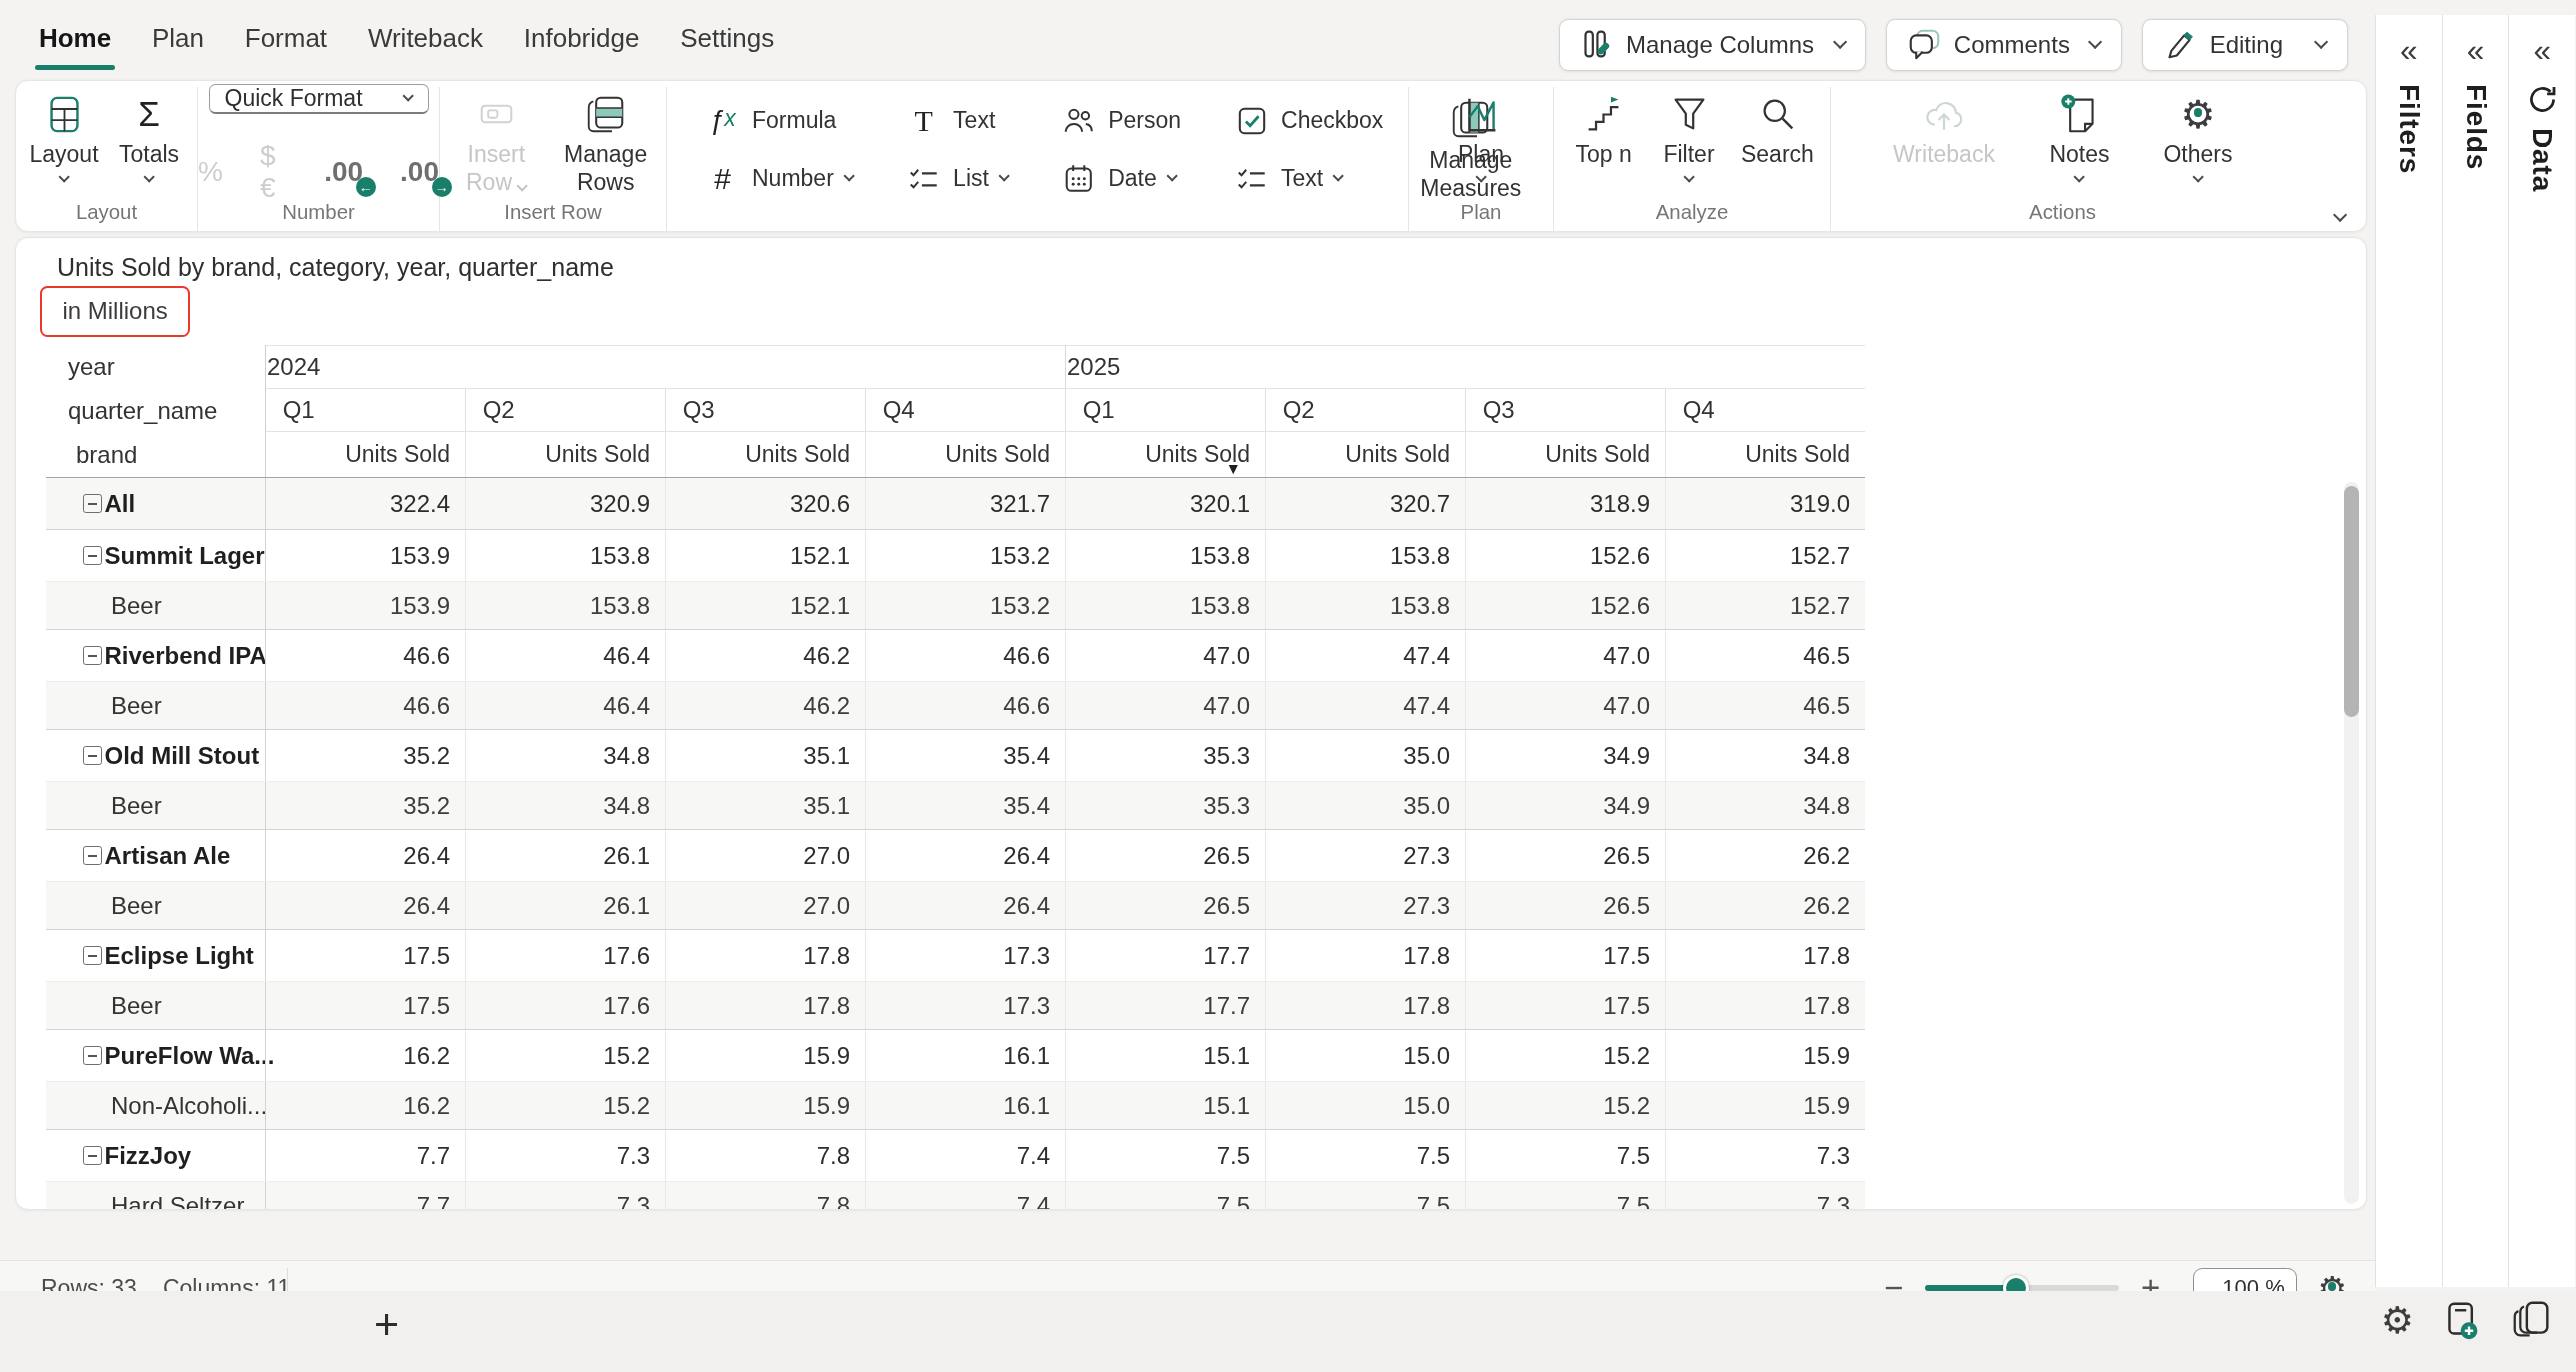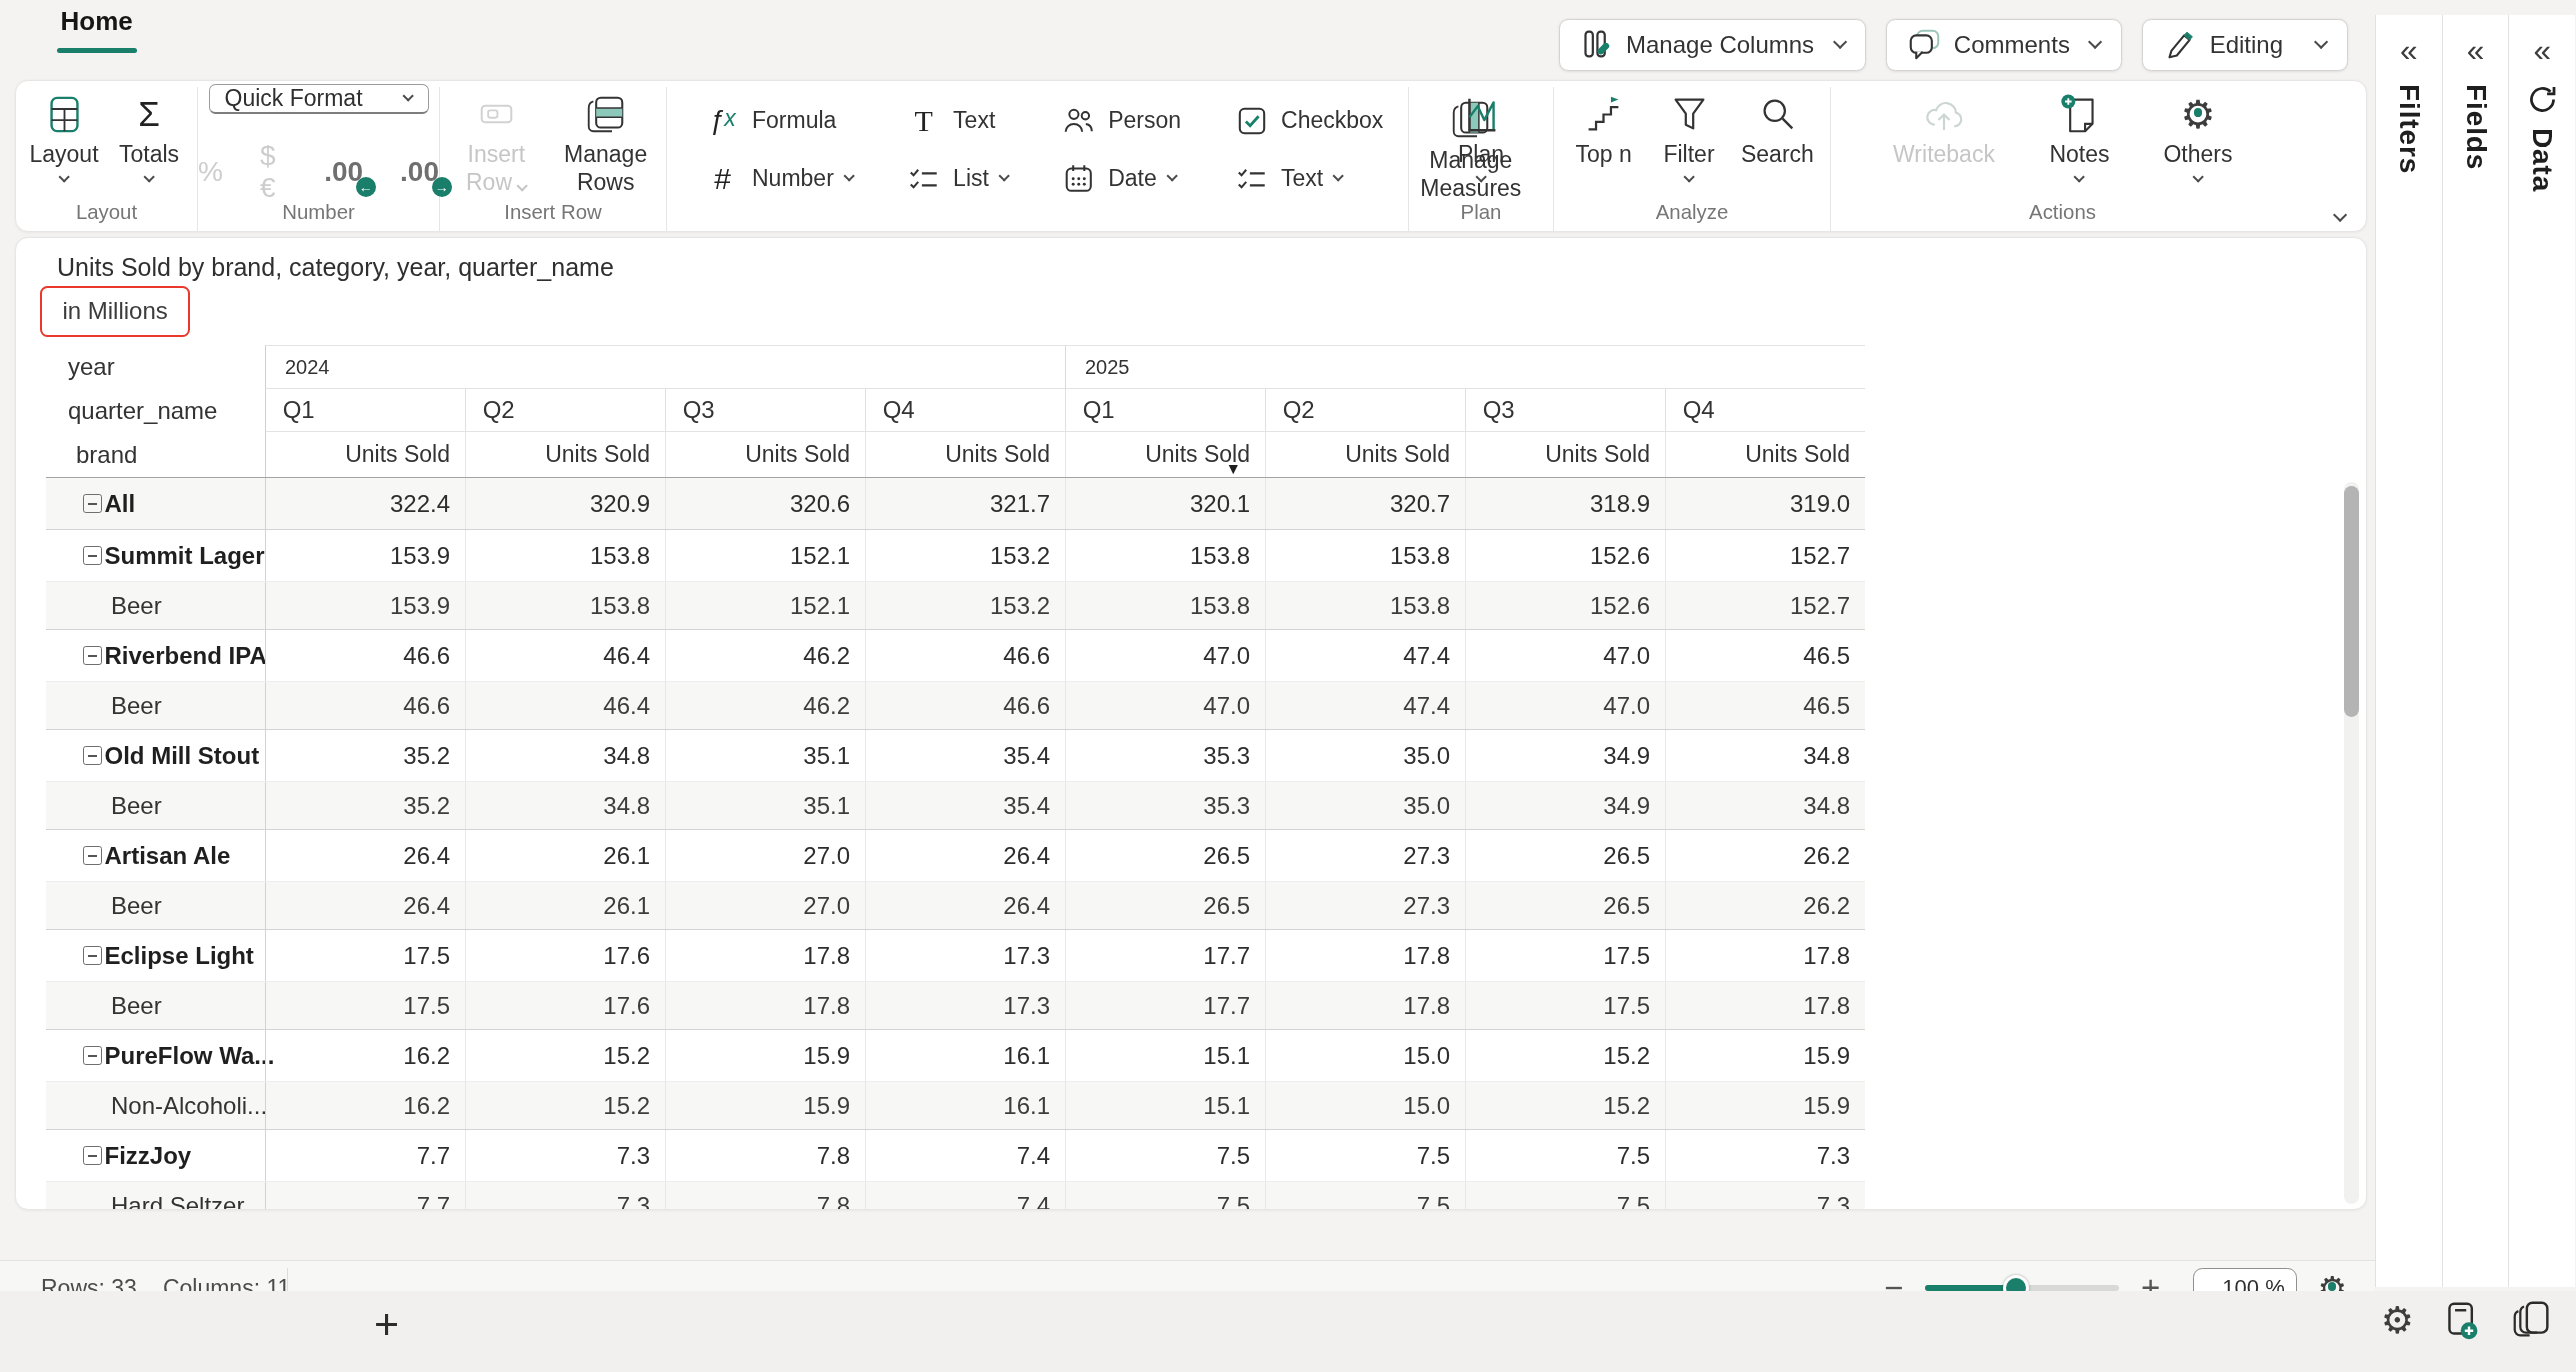--- a/index.html
+++ b/index.html
@@ -5,21 +5,21 @@
   * { margin:0; padding:0; box-sizing:border-box; }
   html,body { width:2576px; height:1372px; overflow:hidden; }
   body { background:#f4f3f1; font-family:"Liberation Sans", sans-serif; color:#2f2f2f; position:relative; }
 
   
   .chev { display:inline-block; width:10.2px; height:10.2px; border-right:2.4px solid #4a4a4a; border-bottom:2.4px solid #4a4a4a; transform:rotate(45deg); margin-top:-5.6px; }
   .chev.sm { width:8.3px; height:8.3px; border-width:2px; }
   .chev.gray { border-color:#c4c4c4; }
 
   
-  .menubar { position:absolute; left:37px; top:0; height:76px; display:flex; align-items:center; gap:37px;flex-direction:column; }
+  .menubar { position:absolute; left:37px; top:0; height:76px; display:flex; align-items:center; gap:37px; }
   .menu-item { font-size:26px; color:#3a3a3a; position:relative; padding:5.6px 1.9px; cursor:default; }
   .menu-item.active { font-weight:bold; color:#161616; }
   .menu-item.active::after { content:""; position:absolute; left:-1.9px; right:-1.9px; bottom:-11px; height:5.6px; border-radius:2.8px; background:var(--accent); }
 
   .hdr-btns { position:absolute; top:18.5px; right:228px; display:flex; gap:20.4px; }
   .hbtn { height:52px; background:#fff; border:0.9px solid #d4d3d1; border-radius:9.3px; box-shadow:0 0.9px 2.8px rgba(0,0,0,.09); display:flex; align-items:center; gap:13px; padding:0 20.4px; font-size:24px; color:#333; }
   .hbtn .chev { margin-left:7.4px; }
 
   
   .ribbon { position:absolute; left:15px; top:80px; width:2352px; height:152px; background:#fff; border:0.9px solid #e7e6e4; border-radius:13px; box-shadow:0 0.9px 2.8px rgba(0,0,0,.05); }
@@ -46,21 +46,21 @@
   
   .card { position:absolute; left:15px; top:237px; width:2352px; height:973px; background:#fff; border:0.9px solid #e7e6e4; border-radius:13px; box-shadow:0 0.9px 2.8px rgba(0,0,0,.05); overflow:hidden; }
   .sheet-title { position:absolute; left:41px; top:15px; font-size:25px; color:#2f2f2f; }
   .unit-badge { position:absolute; left:24px; top:48px; border:2.3px solid var(--badge); border-radius:7.4px; background:#fff; padding:9.3px 20.4px; font-size:24px; color:#3c3c3c; }
 
   .tbl { position:absolute; left:30px; top:107px; width:1819px; }
   .trow { display:grid; grid-template-columns:219px repeat(8,200px); }
   .trow .cell { position:relative; }
 
   .hdr-y { height:44px; }
-  .hdr-y .ycell { grid-column:span 4; border-left:0.9px solid #d9d9d9; border-top:0.9px solid #e3e3e3; border-bottom:0.9px solid #e3e3e3; display:flex; align-items:center; padding-left:19px; font-size:20px; color:#333; }
+  .hdr-y .ycell { grid-column:span 4; border-left:0.9px solid #d9d9d9; border-top:0.9px solid #e3e3e3; border-bottom:0.9px solid #e3e3e3; display:flex; align-items:center; padding-left:1px; font-size:24px; color:#333; }
   .hdr-q { height:43px; }
   .hdr-q .qcell { border-left:0.9px solid #e0e0e0; border-bottom:0.9px solid #e3e3e3; display:flex; align-items:center; padding-left:16.7px; font-size:24px; color:#333; }
   .hdr-q .qcell.first, .hdr-y .ycell.first { border-left:0.9px solid #cfcfcf; }
   .hdr-b { height:46px; border-bottom:1.9px solid #a3a3a3; }
   .hdr-b .dimcell { display:flex; align-items:center; padding-left:30px; font-size:24px; color:#333; }
   .hdr-b .mcell { border-left:0.9px solid #e6e6e6; display:flex; align-items:center; justify-content:flex-end; padding-right:15px; font-size:23px; color:#333; }
   .hdr-b .mcell.first { border-left:0.9px solid #cfcfcf; }
   .dimlab { display:flex; align-items:center; padding-left:22px; font-size:24px; color:#333; }
   .sortmark { position:absolute; right:24px; bottom:-0.9px; font-size:15.7px; color:#1f1f1f; }
 

